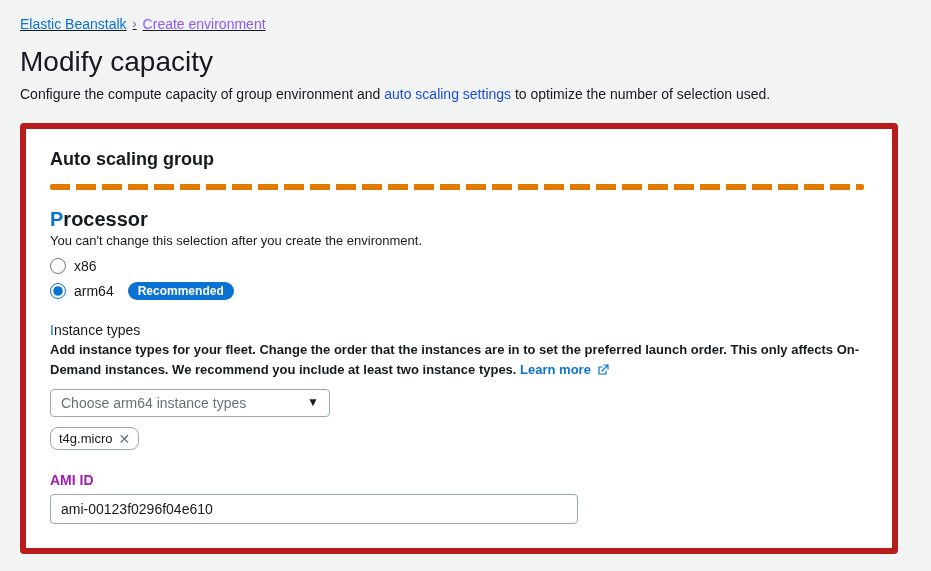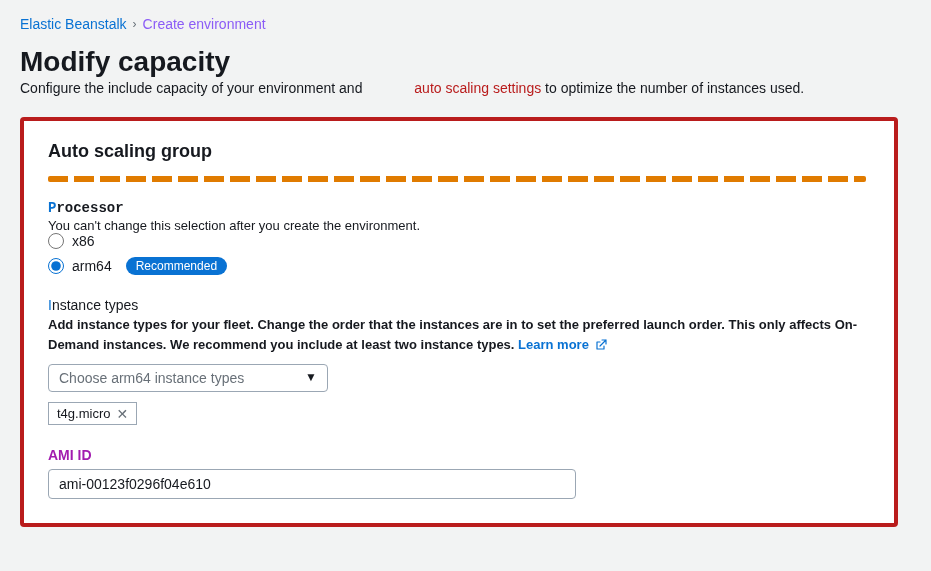--- a/index.html
+++ b/index.html
@@ -12,57 +12,57 @@
       padding: 16px 20px;
     }
 
     
     .breadcrumb {
       display: flex;
       align-items: center;
       gap: 6px;
       margin-bottom: 14px;
       font-size: 14px;
+      text-decoration: underline;
     }
     .breadcrumb-link {
       color: #0972d3;
       text-decoration: none;
       cursor: pointer;
     }
     .breadcrumb-chevron {
       color: #687078;
       font-size: 12px;
     }
     .breadcrumb-current {
       color: #8b5cf6;
     }
 
     
     .page-title {
       font-size: 28px;
-      font-weight: 700;
-      color: #16191f;
-      margin-bottom: 0;
+      font-weight: 400;
+      color: #16191f;
+      margin-bottom: 6px;
     }
     .page-description {
       font-size: 14px;
       color: #16191f;
       margin-bottom: 18px;
       line-height: 1.5;
     }
     .page-description a {
-      color: #b91c1c;
+      color: #1d4ed8;
       text-decoration: none;
-      margin-left: 48px;
     }
 
     
     .card {
       background: #fff;
-      border: 4px solid #b91c1c;
+      border: 6px solid #b91c1c;
       border-radius: 4px;
       padding: 20px 28px 24px 24px;
       max-width: 878px;
     }
     .card-title {
       font-size: 18px;
       font-weight: 700;
       color: #16191f;
       margin-bottom: 14px;
     }
@@ -77,32 +77,32 @@
         #e07b00 0px,
         #e07b00 20px,
         transparent 20px,
         transparent 26px
       );
       border-radius: 2px;
     }
 
     
     .section-label {
-      font-size: 14px;
+      font-size: 20px;
       font-weight: 700;
       color: #16191f;
       margin-bottom: 2px;
-      font-family: Liberation Mono, monospace;
     }
     .section-label .label-highlight {
       color: #0972d3;
     }
     .section-sublabel {
       font-size: 13px;
       color: #16191f;
+      margin-bottom: 10px;
     }
 
     
     .radio-group {
       display: flex;
       flex-direction: column;
       gap: 8px;
       margin-bottom: 22px;
     }
     .radio-item {
@@ -120,21 +120,21 @@
     .radio-label {
       font-size: 14px;
       color: #16191f;
     }
     .badge-recommended {
       background: #0972d3;
       color: #fff;
       border-radius: 12px;
       padding: 2px 10px;
       font-size: 12px;
-      font-weight: 400;
+      font-weight: 700;
       margin-left: 6px;
     }
 
     
     .instance-section-label {
       font-size: 14px;
       font-weight: 400;
       color: #16191f;
       margin-bottom: 2px;
     }
@@ -180,21 +180,21 @@
       flex-wrap: wrap;
       gap: 6px;
       margin-bottom: 22px;
     }
     .tag-chip {
       display: flex;
       align-items: center;
       gap: 6px;
       background: #fff;
       border: 1px solid #9ba7b4;
-      border-radius: 0;
+      border-radius: 8px;
       padding: 3px 8px;
       font-size: 13px;
       color: #16191f;
     }
     .tag-chip-close {
       cursor: pointer;
       color: #687078;
       font-size: 14px;
       line-height: 1;
     }
@@ -230,21 +230,21 @@
 <body>
 
 <nav class="breadcrumb">
   <a class="breadcrumb-link">Elastic Beanstalk</a>
   <span class="breadcrumb-chevron">›</span>
   <span class="breadcrumb-current">Create environment</span>
 </nav>
 
 <h1 class="page-title">Modify capacity</h1>
 <p class="page-description">
-  <span>Configure the include capacity of your environment and </span><a>auto scaling settings</a><span> to optimize the number of instances used.</span>
+  <span>Configure the compute capacity of group environment and </span><a>auto scaling settings</a><span> to optimize the number of selection used.</span>
 </p>
 
 <div class="card">
   <div class="card-title">Auto scaling group</div>
 
   <div class="dashed-divider"></div>
 
   <div>
     <div class="section-label">
       <span class="label-highlight">P</span><span>rocessor</span>

